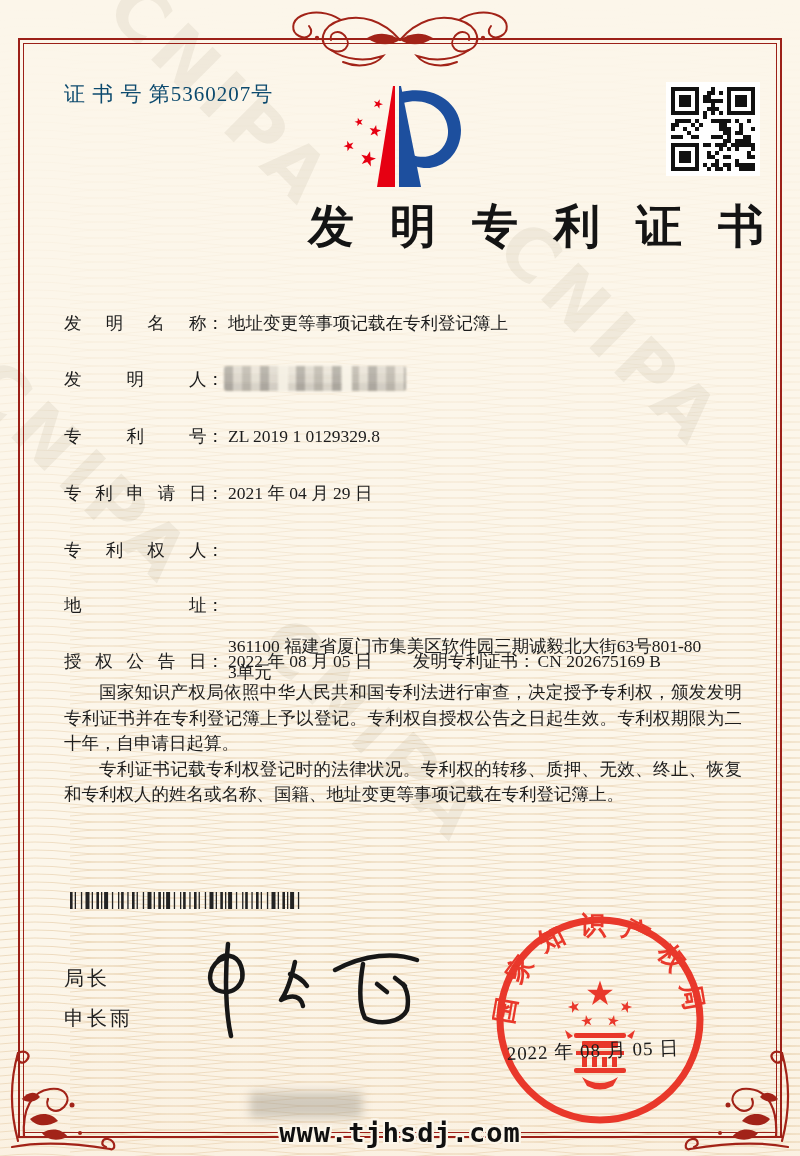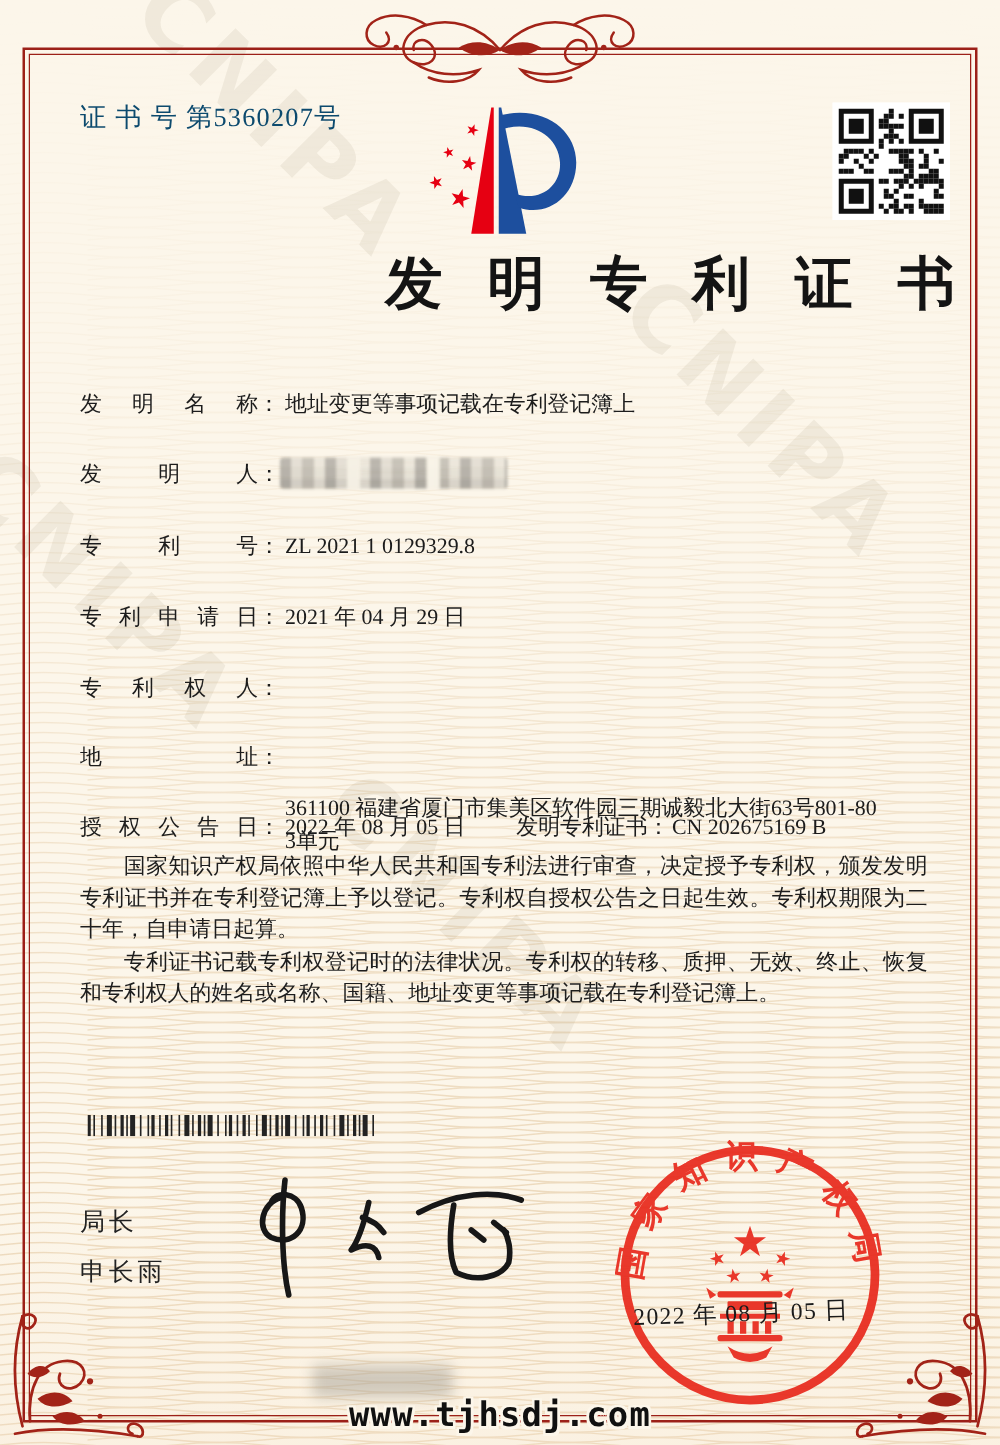--- a/index.html
+++ b/index.html
@@ -296,21 +296,21 @@
         <span>发</span>
         <span>明</span>
         <span>人：</span>
       </span><span class="blur-name"></span>
   </div>
   <div class="row" style="top:423px;">
     <span class="lbl" style="display: inline-flex; justify-content: space-between;">
         <span>专</span>
         <span>利</span>
         <span>号：</span>
-      </span><span class="val">ZL 2021 1 0129329.8</span>
+      </span><span class="val">ZL 2019 1 0129329.8</span>
   </div>
   <div class="row" style="top:480px;">
     <span class="lbl" style="display: inline-flex; justify-content: space-between;">
         <span>专</span>
         <span>利</span>
         <span>申</span>
         <span>请</span>
         <span>日：</span>
       </span><span class="val">2021 年 04 月 29 日</span>
   </div>

